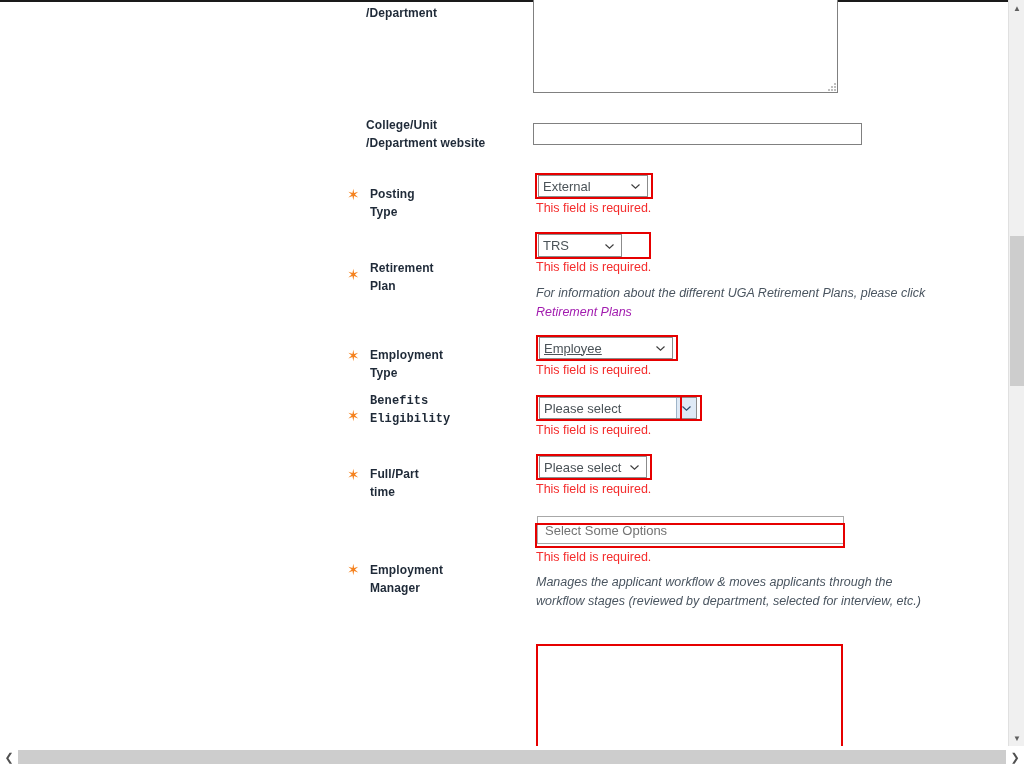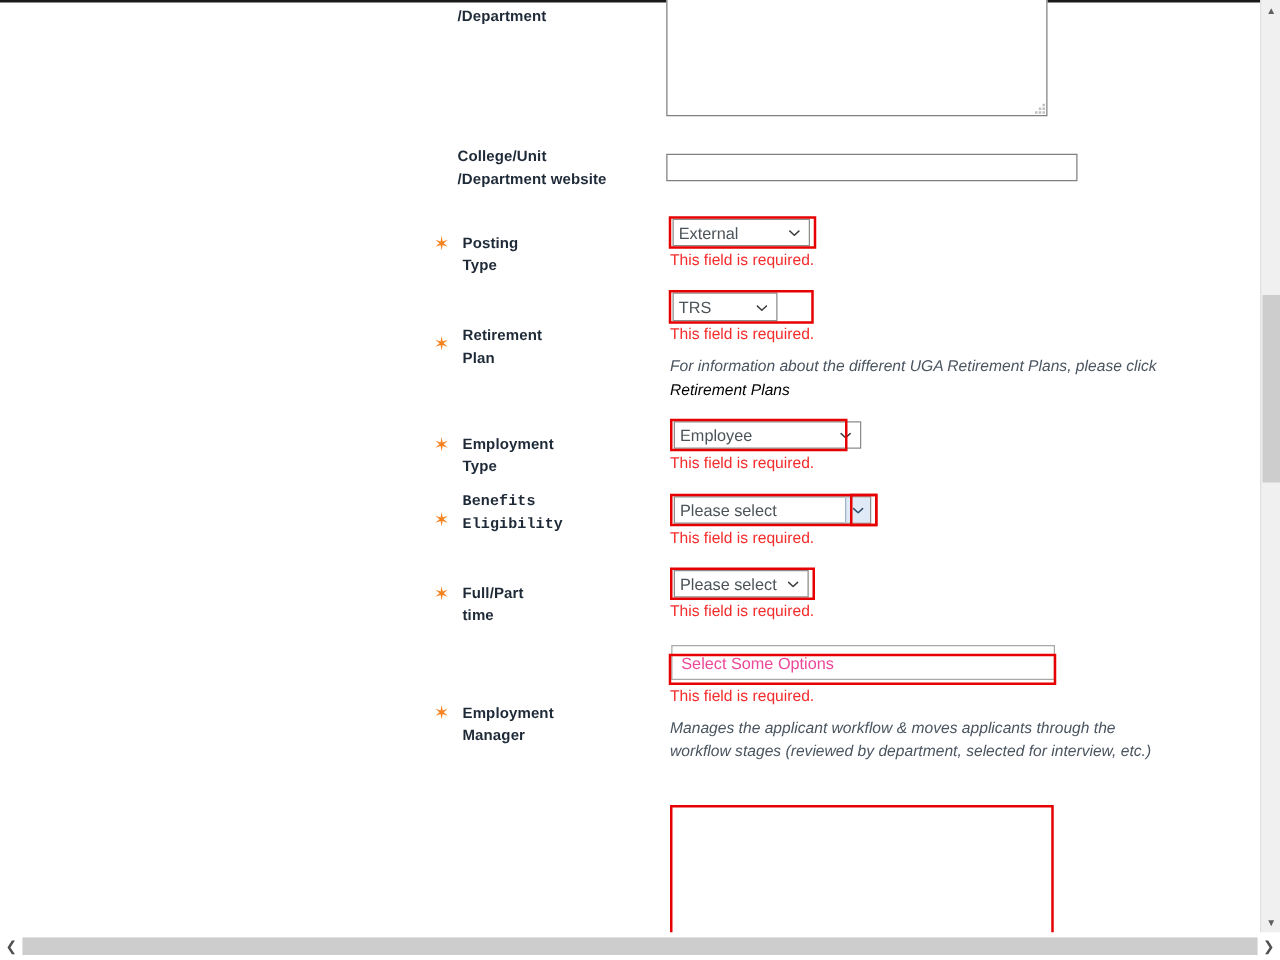--- a/index.html
+++ b/index.html
@@ -63,21 +63,21 @@
   }
 
   .help {
     position: absolute;
     font-style: italic;
     font-size: 12.5px;
     line-height: 19px;
     color: #4a5560;
     width: 402px;
   }
-  .help .lnk { color: #000000; }
+  .help .lnk { color: #a21caf; }
 
   
   .ta {
     position: absolute;
     border: 1px solid #808080;
     background: #fff;
     resize: none;
     outline: none;
     font-family: "Liberation Sans", sans-serif;
     font-size: 12px;
@@ -141,21 +141,21 @@
     background: #dfeaf6;
     border-left: 1px solid #9fb4c8;
     display: flex; align-items: center; justify-content: center;
   }
 
   .multiselect {
     position: absolute;
     border: 1px solid #a8a8a8;
     background: #fff;
     font-size: 13px;
-    color: #ec4899;
+    color: #737373;
     padding: 6px 7px;
     display: flex;
     align-items: flex-start;
     cursor: text;
   }
 
   .emptybox {
     position: absolute;
     border: 2px solid #e60000;
     background: #ffffff;
@@ -286,21 +286,21 @@
 
       <div class="help" style="left:536px; top:284px;">
         <span>For information about the different UGA Retirement Plans, please click </span><span class="lnk">Retirement Plans</span>
       </div>
     </div>
 
     <div class="row">
       <div class="req-star" style="left:347px; top:349px;">✶</div>
       <div class="field-label" style="left:370px; top:346px;">Employment Type</div>
 
-      <div class="sel" style="left:539px; top:337px; width:150px; height:22px;">
+      <div class="sel" style="left:539px; top:337px; width:134px; height:22px;text-decoration:underline;">
         <span class="val">Employee</span>
         <span class="caret">
           <svg viewBox="0 0 9 5">
               <path d="M0.5 0.5 L4.5 4.2 L8.5 0.5" fill="none" stroke="#3c3c3c" stroke-width="1.1"></path>
             </svg>
         </span>
       </div>
       <div class="redframe" style="left:536px; top:335px; width:142px; height:26px;"></div>
 
       <div class="err" style="left:536px; top:363px;">This field is required.</div>

